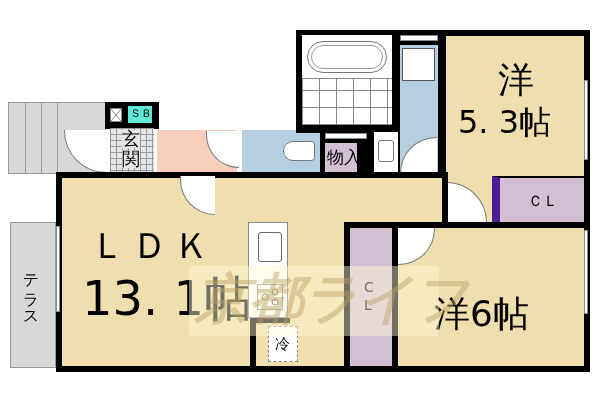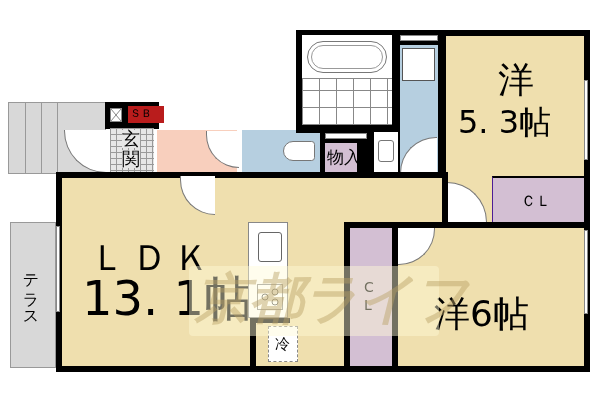--- a/index.html
+++ b/index.html
@@ -19,21 +19,21 @@
 
 <div class="arc" style="left:64px;top:130px;width:42px;height:42px;border-radius:0 0 0 42px;border-top:none;border-right:none;"></div>
 
 <div class="wall" style="left:105px;top:102px;width:54px;height:27px;"></div>
 <div class="abs" style="left:110px;top:108px;width:12px;height:14px;background:#fff;border:1px solid #888;">
   <svg width="10" height="12" style="display:block">
       <line x1="0" y1="0" x2="10" y2="12" stroke="#888"></line>
       <line x1="10" y1="0" x2="0" y2="12" stroke="#888"></line>
     </svg>
 </div>
-<div class="abs" style="left:128px;top:106px;width:36px;height:17px;background:#b91c1c;">
+<div class="abs" style="left:128px;top:106px;width:24px;height:17px;background:#5eead4;">
   <span class="lbl" style="left:2px;top:2px;font-size:11px;">ＳＢ</span>
 </div>
 <div class="abs" style="left:110px;top:128px;width:44px;height:46px;background-color:#e6e6e6;background-image:linear-gradient(#999 1px, transparent 1px),linear-gradient(90deg,#999 1px, transparent 1px);background-size:6px 6px;">
   <span class="lbl" style="left:12px;top:2px;font-size:18px;background:#e6e6e6;">玄</span>
   <span class="lbl" style="left:12px;top:22px;font-size:18px;background:#e6e6e6;">関</span>
 </div>
 
 <div class="abs" style="left:157px;top:130px;width:80px;height:44px;background:#f8cfbd;"></div>
 <div class="arc" style="left:206px;top:131px;width:32px;height:36px;border-radius:0 0 0 36px;border-top:none;border-right:none;"></div>
 
@@ -61,30 +61,30 @@
 <div class="wall" style="left:320px;top:128px;width:54px;height:50px;"></div>
 <div class="abs" style="left:325px;top:143px;width:32px;height:30px;background:#d3bfd3;">
   <span class="lbl" style="left:2px;top:6px;font-size:17px;">物入</span>
 </div>
 <div class="abs" style="left:325px;top:133px;width:42px;height:6px;background:#fff;border:1px solid #888;"></div>
 
 <div class="wall" style="left:440px;top:30px;width:150px;height:200px;"></div>
 <div class="abs" style="left:446px;top:36px;width:138px;height:188px;background:#efdfae;"></div>
 <span class="lbl" style="left:498px;top:62px;font-size:36px;">洋</span>
 <span class="lbl" style="left:458px;top:106px;font-size:32px;">5. 3帖</span>
-<div class="abs" style="left:492px;top:176px;width:92px;height:48px;background:#d3bfd3;border-left:1px solid #4c1d95;border-top:2px solid #000;">
+<div class="abs" style="left:492px;top:176px;width:92px;height:48px;background:#d3bfd3;border-left:8px solid #4c1d95;border-top:2px solid #000;">
   <span class="lbl" style="left:28px;top:16px;font-size:15px;">ＣＬ</span>
 </div>
 <div class="abs" style="left:584px;top:80px;width:4px;height:80px;background:#fff;border:1px solid #888;"></div>
 <div class="arc" style="left:446px;top:182px;width:40px;height:40px;border-radius:0 40px 0 0;border-bottom:none;border-left:none;"></div>
 
 <div class="wall" style="left:56px;top:172px;width:392px;height:200px;"></div>
 <div class="abs" style="left:62px;top:178px;width:380px;height:188px;background:#efdfae;"></div>
 <div class="arc" style="left:180px;top:176px;width:34px;height:38px;border-radius:0 0 0 38px;border-top:none;border-right:none;"></div>
-<span class="lbl" style="left:90px;top:240px;font-size:36px;letter-spacing:6px;text-align:center;">ＬＤＫ</span>
+<span class="lbl" style="left:90px;top:228px;font-size:36px;letter-spacing:6px;text-align:center;">ＬＤＫ</span>
 <span class="lbl" style="left:82px;top:274px;font-size:48px;">13. 1帖</span>
 
 <div class="abs" style="left:248px;top:222px;width:40px;height:96px;background:#fff;border:1px solid #888;"></div>
 <div class="abs" style="left:258px;top:232px;width:24px;height:30px;border:1px solid #666;border-radius:3px;"></div>
 <div class="abs" style="left:257px;top:284px;width:26px;height:26px;border:1px solid #888;">
   <svg width="24" height="24" style="display:block">
       <circle cx="7" cy="12" r="3" fill="none" stroke="#555"></circle>
       <circle cx="17" cy="7" r="3" fill="none" stroke="#555"></circle>
       <circle cx="17" cy="17" r="3" fill="none" stroke="#555"></circle>
     </svg>

